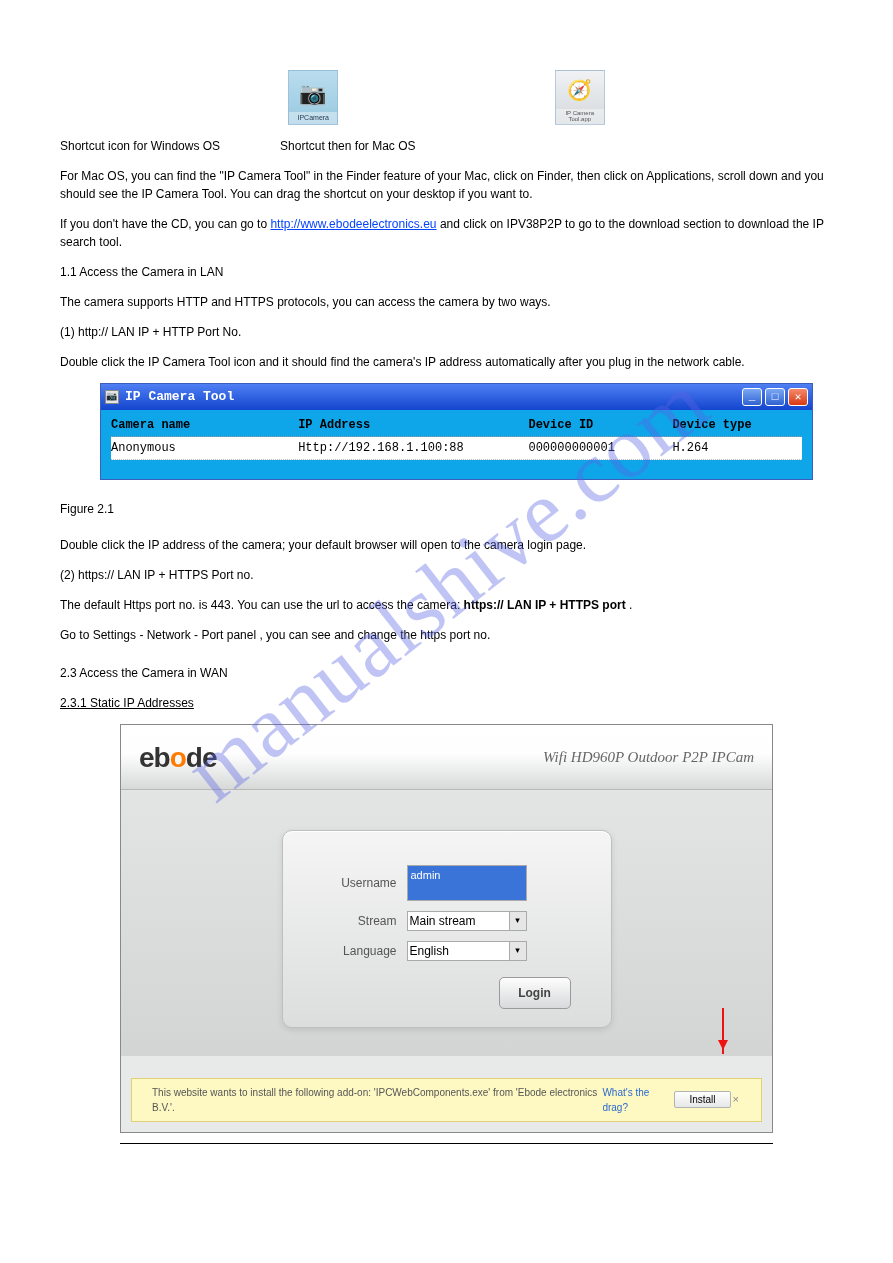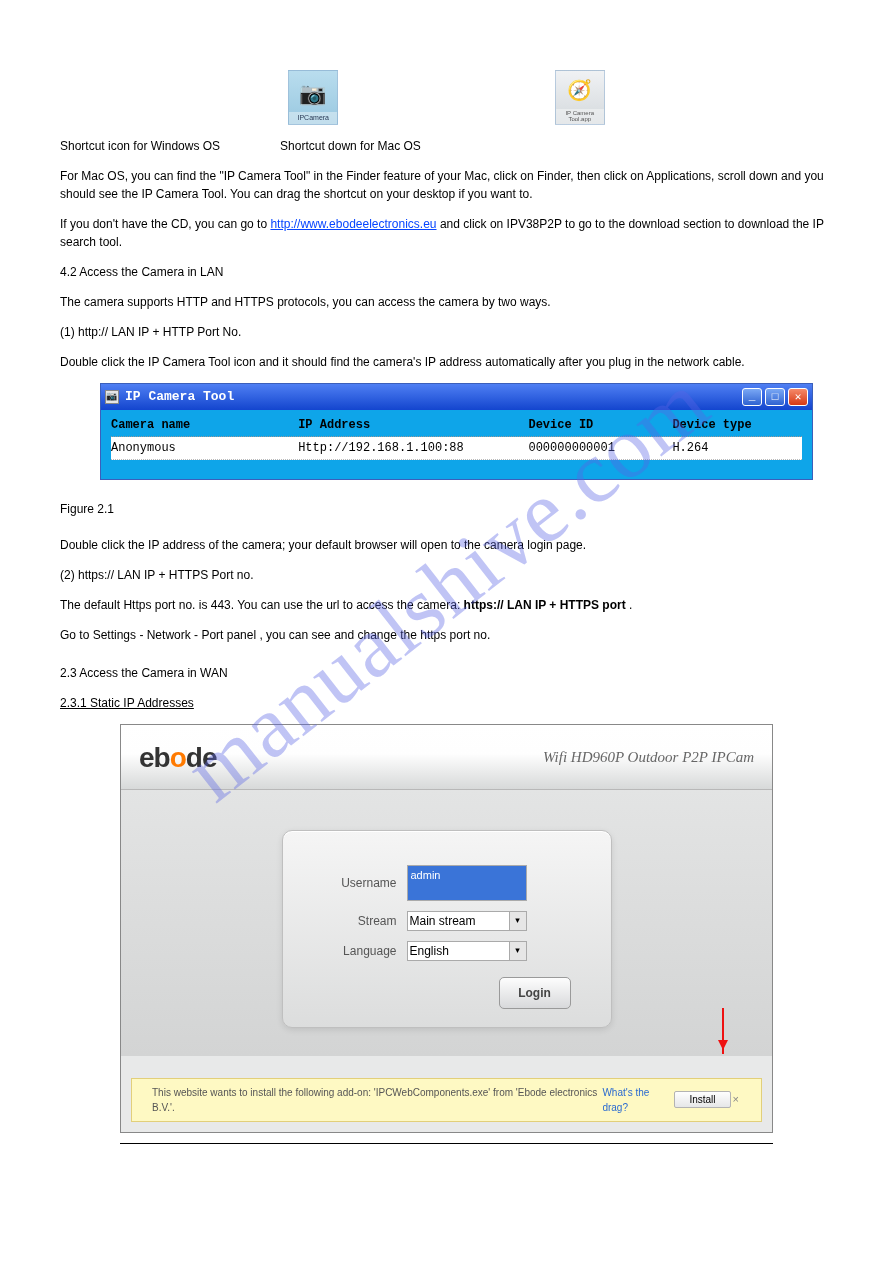--- a/index.html
+++ b/index.html
@@ -81,32 +81,32 @@
   </div>
   <div class="desktop-icon mac-icon">
     <span class="glyph">🧭</span>
     <span class="lbl">IP Camera Tool.app</span>
   </div>
 </div>
 
 <p>
   <span>Shortcut icon for Windows OS</span>
   &nbsp;&nbsp;&nbsp;&nbsp;&nbsp;&nbsp;&nbsp;&nbsp;&nbsp;&nbsp;&nbsp;&nbsp;&nbsp;&nbsp;&nbsp;&nbsp;
-  <span>Shortcut down for Mac OS</span>
+  <span>Shortcut then for Mac OS</span>
 </p>
 
 <p>For Mac OS, you can find the "IP Camera Tool" in the Finder feature of your Mac, click on Finder, then click on Applications, scroll down and you should see the IP Camera Tool. You can drag the shortcut on your desktop if you want to.</p>
 
 <p>
   <span>If you don't have the CD, you can go to </span>
   <a href="#">http://www.ebodeelectronics.eu</a>
   <span> and click on IPV38P2P to go to the download section to download the IP search tool.</span>
 </p>
 
-<p>4.2 Access the Camera in LAN</p>
+<p>1.1 Access the Camera in LAN</p>
 <p>The camera supports HTTP and HTTPS protocols, you can access the camera by two ways.</p>
 <p>(1) http:// LAN IP + HTTP Port No.</p>
 <p>Double click the IP Camera Tool icon and it should find the camera's IP address automatically after you plug in the network cable.</p>
 
 <div class="win-tool">
   <div class="title-bar">
     <span class="ticon">📷</span>
     <span>IP Camera Tool</span>
     <div class="win-controls">
       <div class="win-btn min">_</div>

